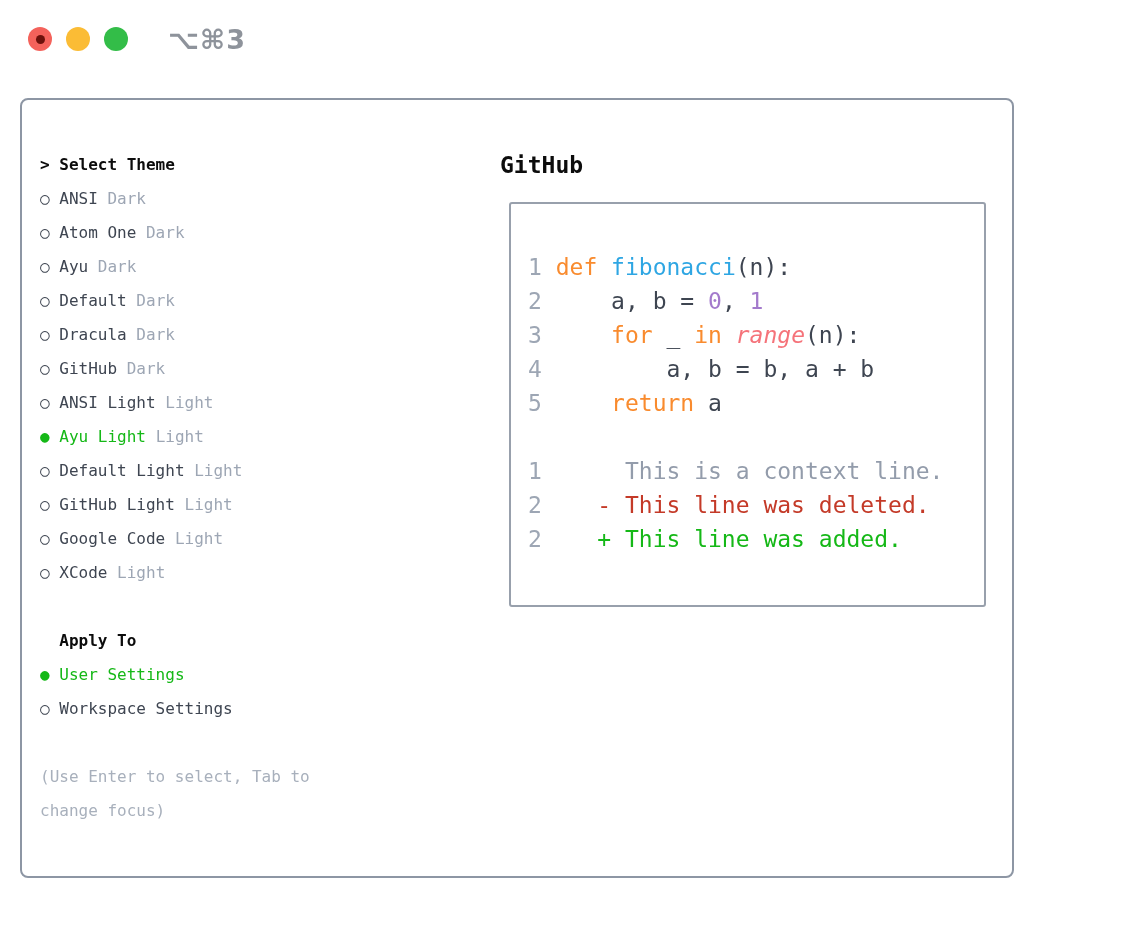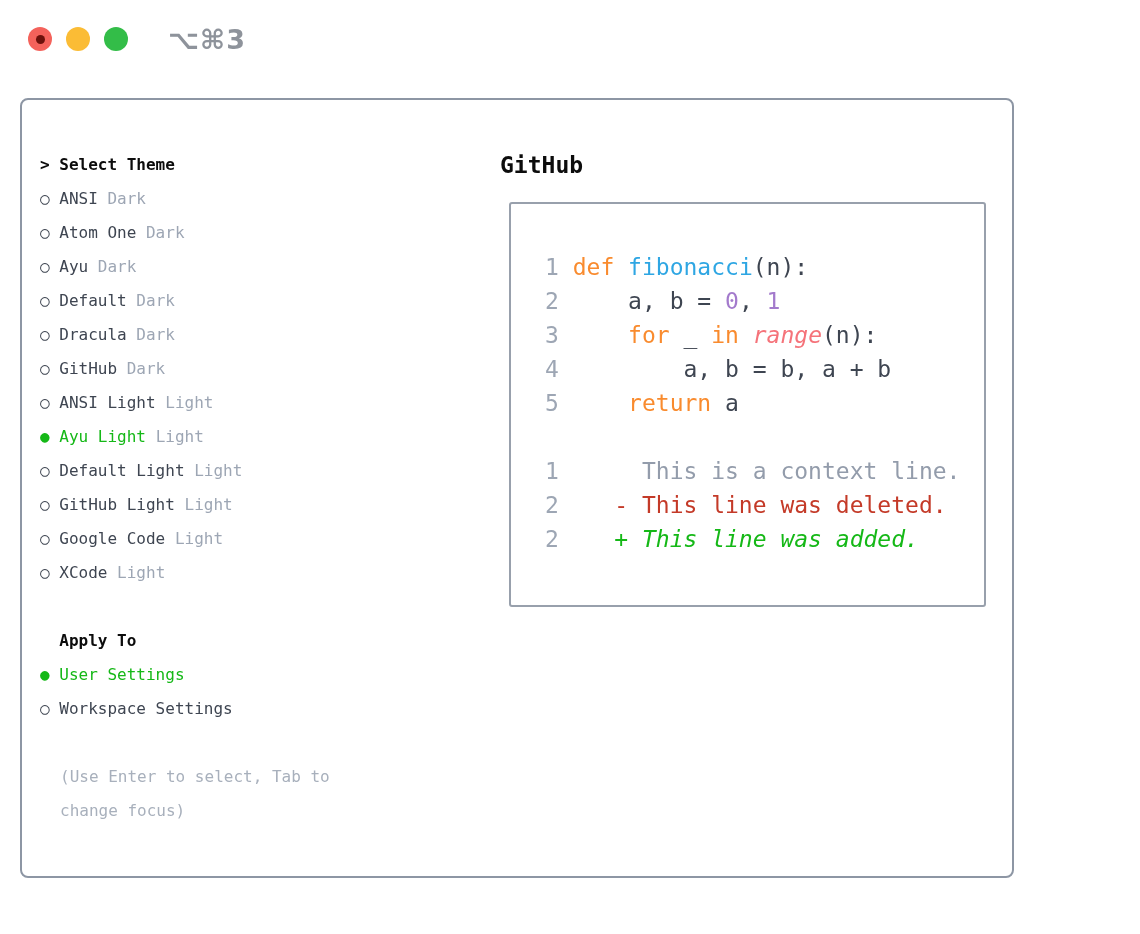--- a/index.html
+++ b/index.html
@@ -36,40 +36,40 @@
   }
   .row{height:34px;}
   .t-hdr{font-weight:bold;color:var(--heading,#0c0c0c);}
   .t-name{color:var(--text,#3e4551);}
   .t-var{color:var(--muted,#9da6b4);margin-top:12px;}
   .t-sel{color:var(--selected-green,#15b817);}
   .bullet{color:var(--text,#3e4551);}
   .bullet.sel{color:var(--selected-green,#15b817);}
   .t-apply{color:var(--heading,#0c0c0c);}
   .indent-2{padding-left:2ch;font-weight:bold;}
-  .t-help{color:var(--help,#a8b0bc);margin-left:20px;}
+  .t-help{color:var(--help,#a8b0bc);}
   
   .preview-label{
     position:absolute;left:478px;top:48px;height:34px;white-space:pre;
     font-size:23px;line-height:34px;font-weight:bold;color:var(--heading,#0c0c0c);
   }
   .preview-box{
     position:absolute;left:487px;top:102px;width:477px;height:405px;box-sizing:border-box;
     border:2px solid var(--preview-border,#98a0ac);border-radius:3px;
-    padding:46px 0 0 34px;font-size:23px;line-height:34px;white-space:pre;overflow:hidden;
+    padding:46px 0 0 17px;font-size:23px;line-height:34px;white-space:pre;overflow:hidden;
   }
   .c-num{color:var(--muted,#9da6b4);}
   .c-fg{color:var(--text,#3e4551);}
   .c-kw{color:var(--keyword-orange,#f98b2e);}
   .c-fn{color:var(--function-blue,#2ea6e3);}
   .c-lit{color:var(--literal-purple,#a37acc);}
   .c-builtin{color:var(--builtin-coral,#f5737a);font-style:italic;}
   .c-ctx{color:var(--context-gray,#939cab);text-align:right;}
   .c-del{color:var(--deleted-red,#c43a28);margin-top:20px;}
-  .c-add{color:var(--added-green,#15b817);font-style:italic;}
+  .c-add{color:var(--added-green,#15b817);}
 </style>
 </head>
 <body>
 
 <div class="titlebar">
   <span class="dot dot-red">
       <span class="inner"></span>
     </span>
   <span class="dot dot-yellow"></span>
   <span class="dot dot-green"></span>

